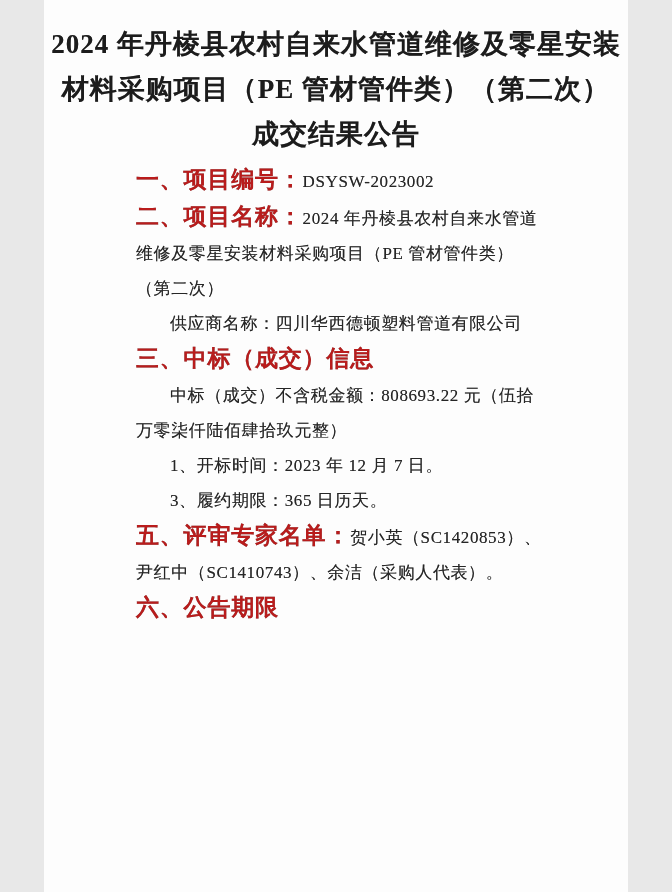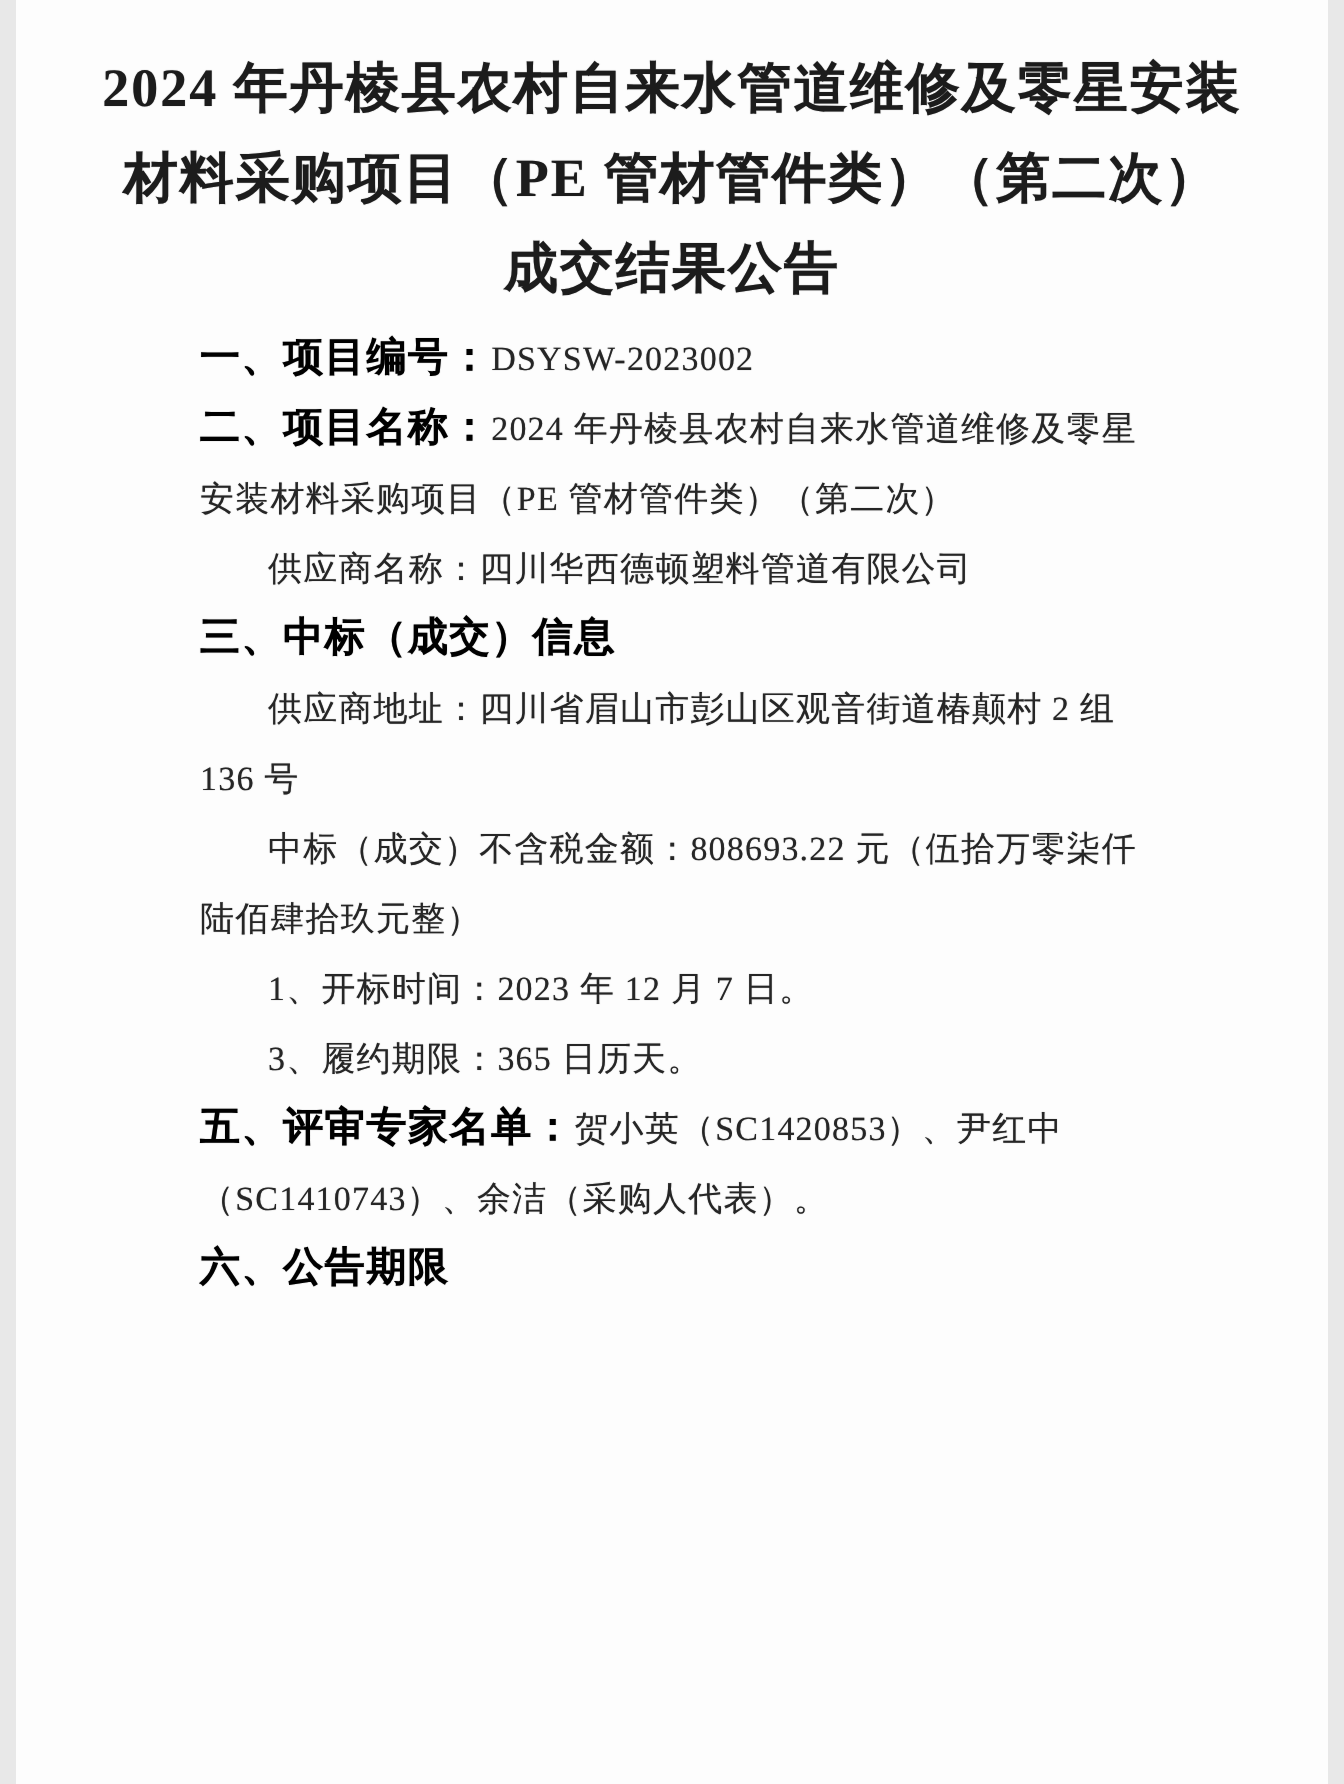--- a/index.html
+++ b/index.html
@@ -1,19 +1,19 @@
 <!DOCTYPE html>
 <html><head>
 <meta charset="utf-8">
 <style>
   * { margin: 0; padding: 0; box-sizing: border-box; }
   html, body { background: #e8e8e8; }
   .page {
     position: relative;
-    width: 656px;
+    width: 584px;
     height: 892px;
     margin: 0 auto;
     background: #fdfdfd;
     color: #212121;
     overflow: hidden;
     font-family: "Liberation Serif", "DejaVu Serif", serif;
     text-shadow: 0 0 0.5px rgba(40,40,40,0.55);
   }
   .title {
     padding-top: 22px;
@@ -29,23 +29,23 @@
     padding: 5px 86px 0 92px;
     font-size: 17px;
     line-height: 35px;
     letter-spacing: 0.6px;
     color: #262626;
   }
   p.line { margin: 0; }
   .indent { text-indent: 2em; }
   .h {
     font-weight: bold;
-    color: #000000;
+    color: #b91c1c;
     font-family: "Liberation Sans", "DejaVu Sans", sans-serif;
-    font-size: 20px;
+    font-size: 23px;
     letter-spacing: 0.8px;
   }
   .v { font-weight: normal; }
 </style>
 </head>
 <body>
 
 <div class="page">
 
   <header class="title">
@@ -57,21 +57,20 @@
   <main class="body">
 
     <p class="line"><span class="h">一、项目编号：</span><span class="v">DSYSW-2023002</span></p>
 
     <p class="line"><span class="h">二、项目名称：</span><span class="v">2024 年丹棱县农村自来水管道维修及零星安装材料采购项目（PE 管材管件类）（第二次）</span></p>
 
     <p class="line indent"><span class="v">供应商名称：四川华西德顿塑料管道有限公司</span></p>
 
     <p class="line"><span class="h">三、中标（成交）信息</span></p>
 
-    <p class="line indent"><span class="v">供应商地址：四川省眉山市彭山区观音街道椿颠村 2 组 136 号</span></p>
 
     <p class="line indent"><span class="v">中标（成交）不含税金额：808693.22 元（伍拾万零柒仟陆佰肆拾玖元整）</span></p>
 
 
     <p class="line indent"><span class="v">1、开标时间：2023 年 12 月 7 日。</span></p>
 
 
     <p class="line indent"><span class="v">3、履约期限：365 日历天。</span></p>
 
 

